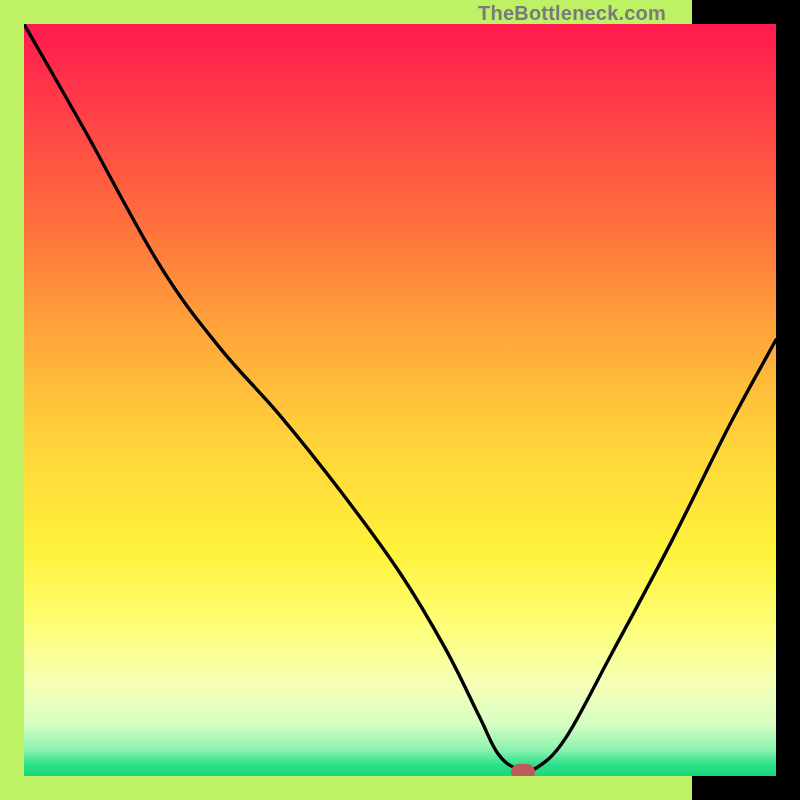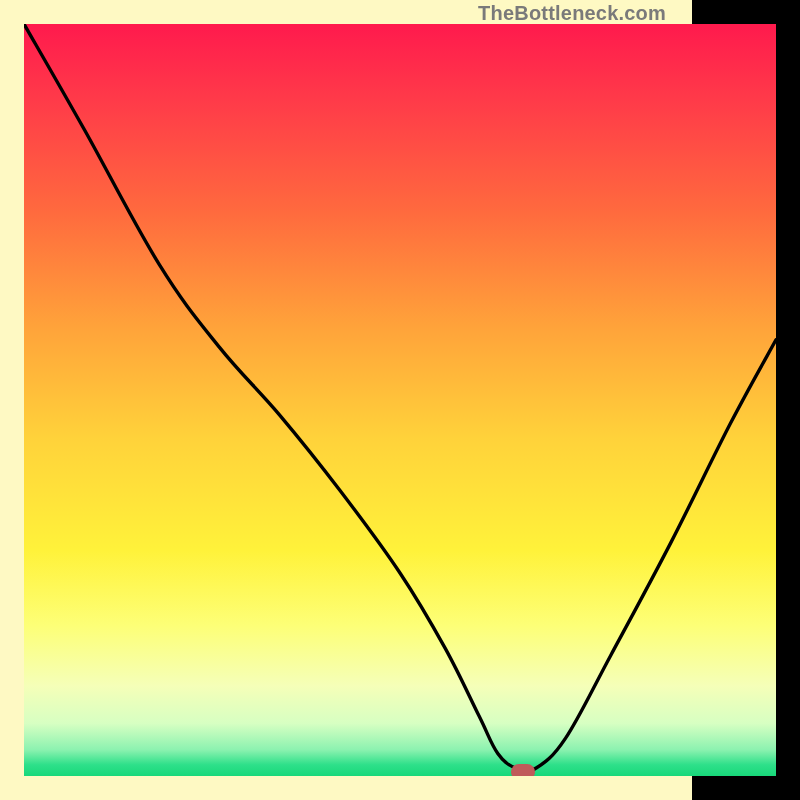--- a/index.html
+++ b/index.html
@@ -7,21 +7,21 @@
     padding: 0;
     width: 800px;
     height: 800px;
     background: #000;
     overflow: hidden;
   }
   .frame {
     position: relative;
     width: 692px;
     height: 800px;
-    background: #fef9c3;
+    background: #bef264;
   }
   .plot-area {
     position: absolute;
     left: 24px;
     top: 24px;
     width: 752px;
     height: 752px;
     overflow: hidden;
   }
   .gradient-bg {

